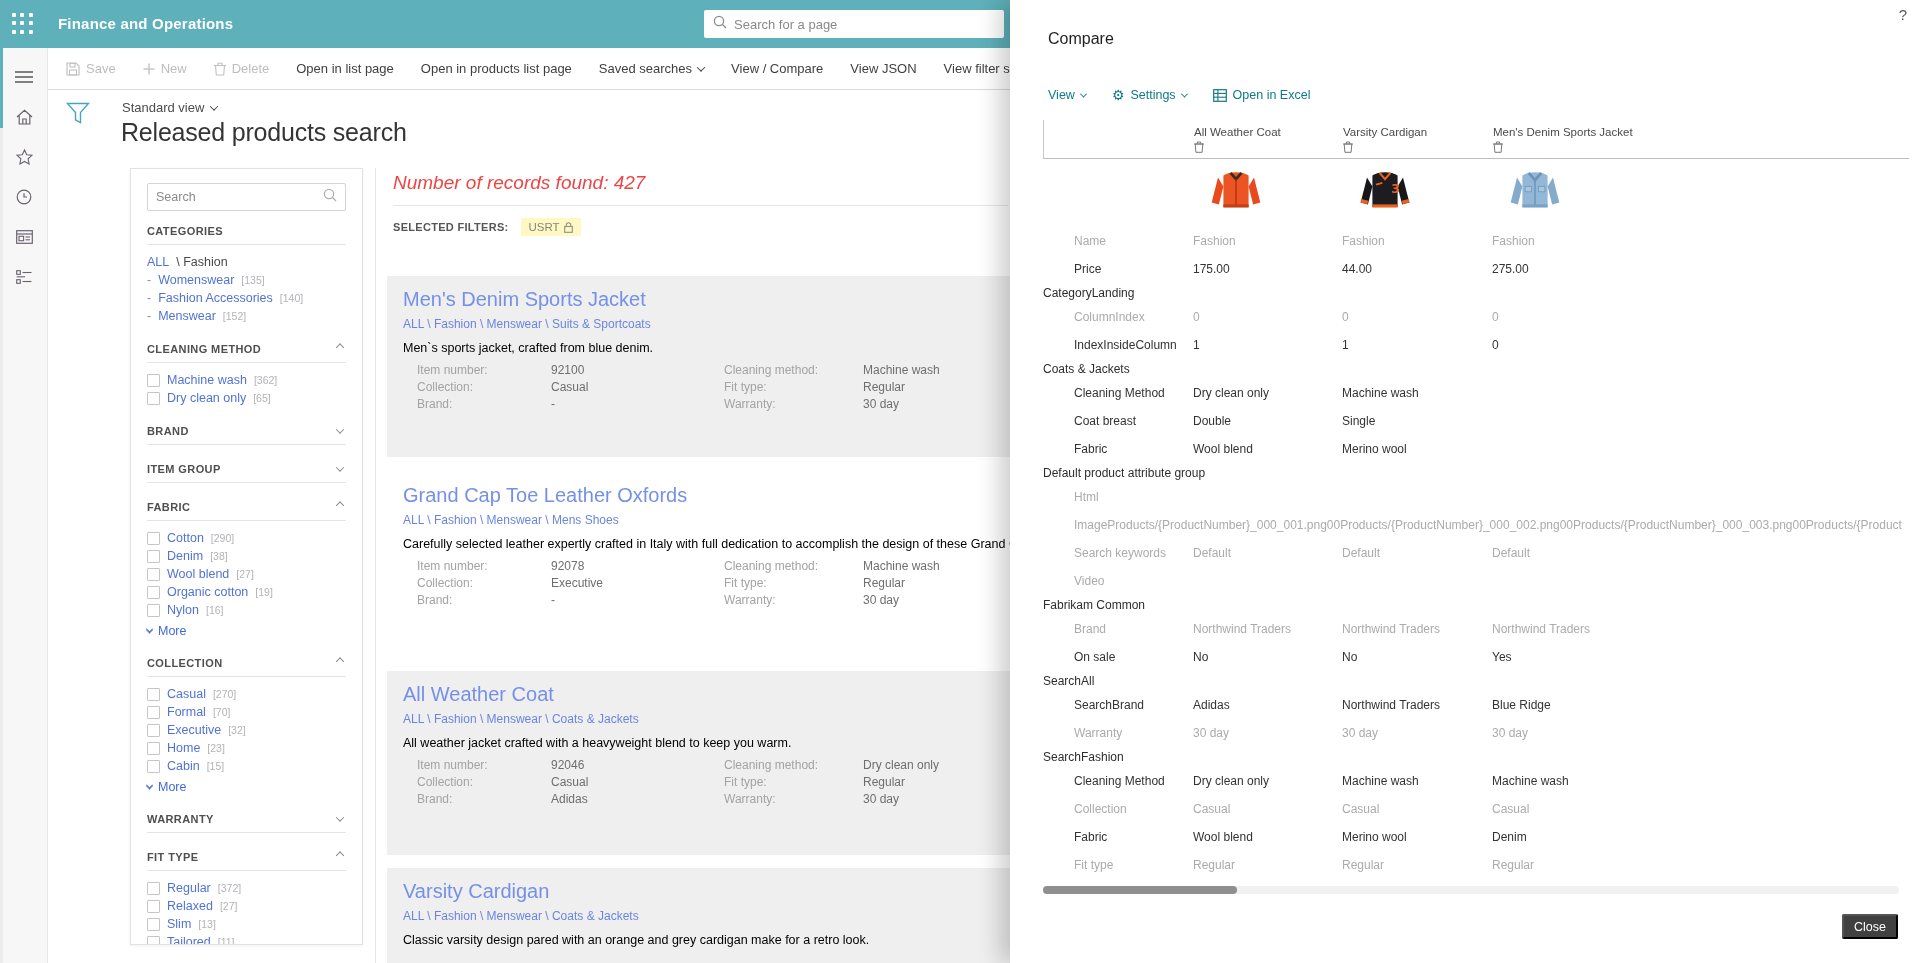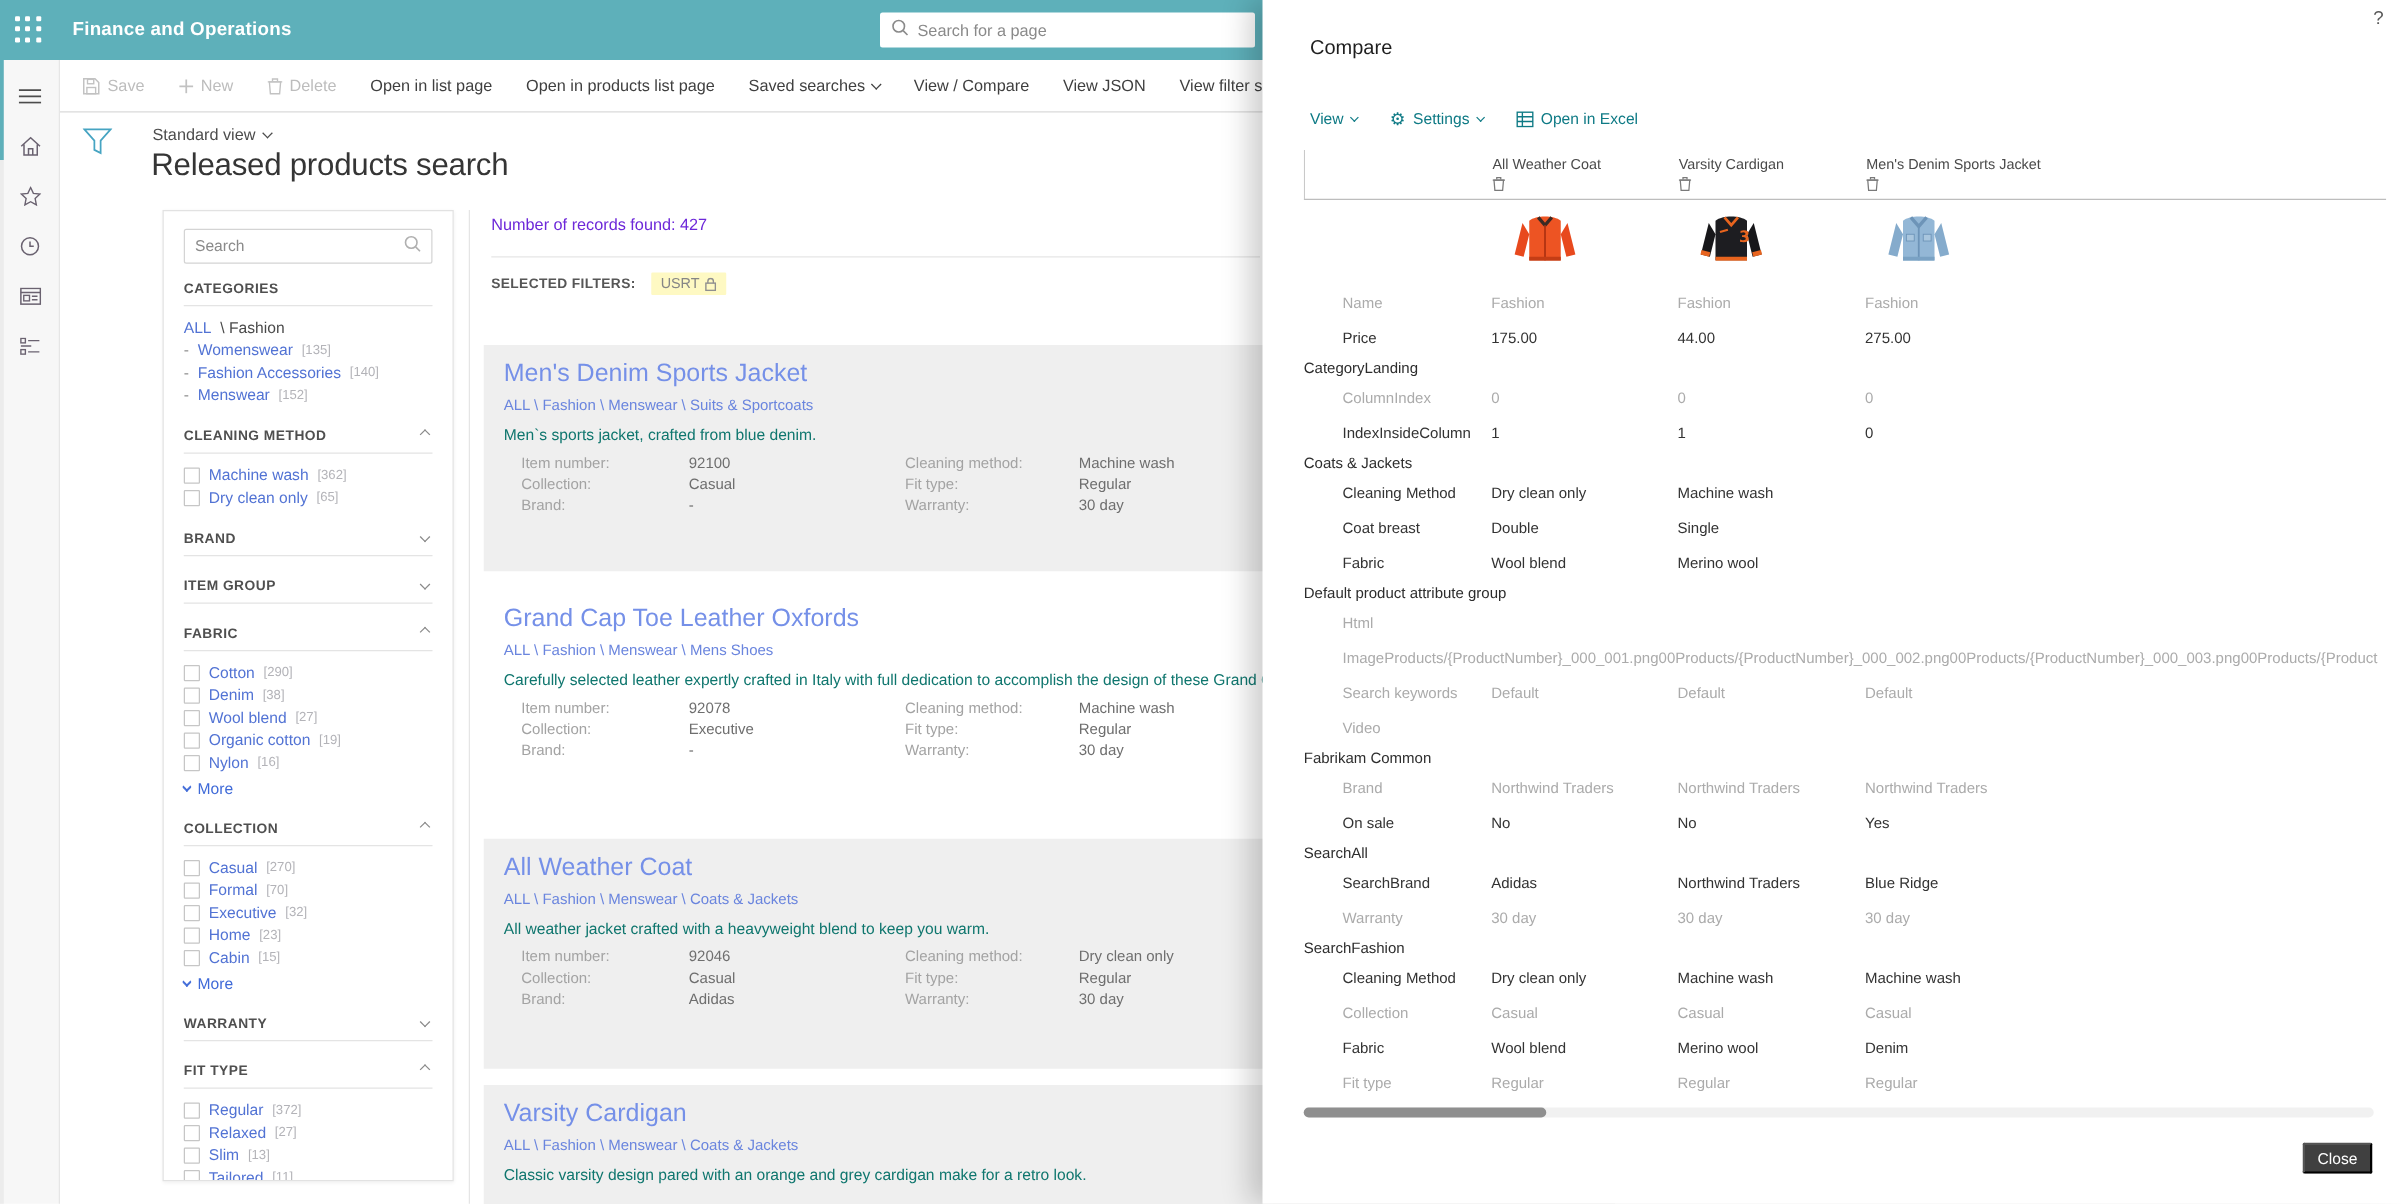--- a/index.html
+++ b/index.html
@@ -67,33 +67,33 @@
   .froot { color:#4a4a4a; }
   .fcount { color:#b3b3b8; font-size:10.5px; }
   .cb { width:13px; height:13px; border:1px solid #c6c6c6; border-radius:1px; background:#fff; flex:0 0 13px; }
   .fmore { margin-top:4px; height:16px; display:flex; align-items:center; gap:6px;
            color:#3f6ad8; font-size:12.5px; cursor:pointer; }
   .dblchev { display:inline-flex; flex-direction:column; }
   .dblchev .chev { width:5px; height:5px; margin:-2px 0; }
 
   
   .vline { position:absolute; left:375px; top:168px; width:1px; height:795px; background:#e5e5e5; }
-  .rcount { position:absolute; left:393px; top:172px; font-size:13px; color:#6d28d9; }
+  .rcount { position:absolute; left:393px; top:172px; font-size:19px; color:#ef4444;font-style:italic; }
   .hr1 { position:absolute; left:393px; top:205px; width:615px; height:1px; background:#e6e6e6; }
   .selrow { position:absolute; left:393px; top:218px; display:flex; align-items:center; gap:12px; }
   .sellabel { font-size:11px; font-weight:700; color:#565656; letter-spacing:.3px; }
   .badge { background:#fef9c3; color:#868686; font-size:11.5px; padding:3px 8px;
            display:flex; align-items:center; gap:4px; border-radius:1px; }
 
   .cards { position:absolute; left:387px; top:276px; width:905px; }
   .card { position:absolute; left:0; width:905px; padding:12px 16px; }
   .card.shaded { background:#efefef; }
   .card h3 { font-size:20px; font-weight:400; color:#7590e8; cursor:pointer; }
   .bc { margin-top:6px; font-size:12px; color:#6a85de; cursor:pointer; }
-  .desc { margin-top:10px; font-size:12.5px; color:#0f766e; white-space:nowrap; }
+  .desc { margin-top:10px; font-size:12.5px; color:#000000; white-space:nowrap; }
   .drows { margin-top:6px; }
   .drow { display:grid; grid-template-columns:148px 159px 153px 136px 1fr;
           height:17px; align-items:center; font-size:12px; }
   .dlabel { color:#a3a3a3;margin-left:14px; }
   .dval { color:#6e6e6e; }
 
   
   .panel { position:absolute; left:1010px; top:0; width:911px; height:963px; background:#fff;
            box-shadow:-10px 0 22px rgba(0,0,0,.2); z-index:5; }
   .help { position:absolute; right:14px; top:6px; font-size:15px; color:#5a5a5a; cursor:pointer; }

